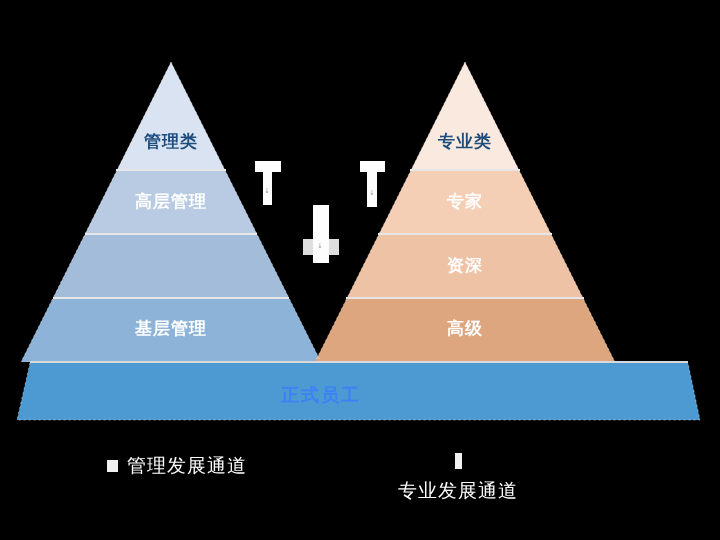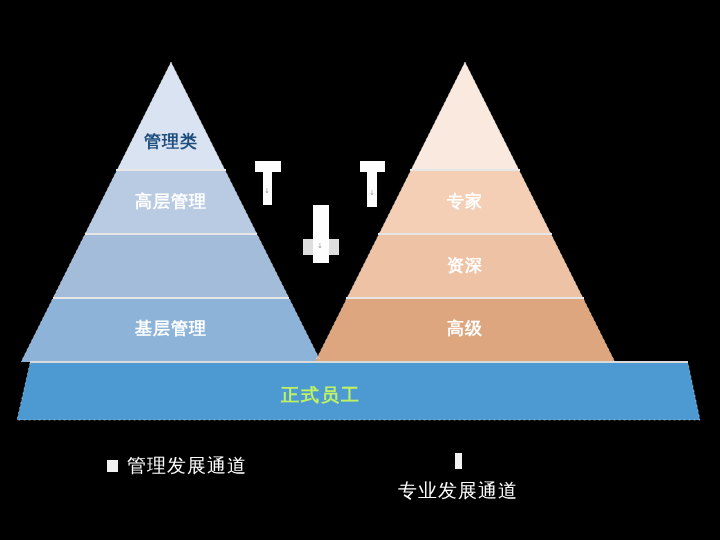--- a/index.html
+++ b/index.html
@@ -10,21 +10,21 @@
   }
   #shapes{position:absolute;left:0;top:0;width:720px;height:540px;}
   .band-label{
     position:absolute;width:150px;text-align:center;
     font-size:17px;font-weight:bold;color:#fff;letter-spacing:1px;
     line-height:18px;
   }
   .band-title{color:#1d4e7e;}
   .base-label{
     position:absolute;width:160px;text-align:center;
-    font-size:18px;font-weight:bold;color:#bef264;letter-spacing:2px;
+    font-size:18px;font-weight:bold;color:#3b82f6;letter-spacing:2px;
   }
   .connector{position:absolute;}
   .conn-bar{position:absolute;background:#fdfdfd;}
   .conn-stem{position:absolute;background:#fdfdfd;}
   .conn-glyph{
     position:absolute;font-size:7px;color:#9aa0a6;line-height:7px;
     font-weight:normal;
   }
   .legend{
     position:absolute;display:flex;align-items:center;gap:9px;
@@ -70,20 +70,21 @@
       <path d="M465,62 L315,362"></path>
       <path d="M465,62 L615,362"></path>
       <path d="M30,363 L17,420 L700,420 L688,363"></path>
     </g>
   </svg>
 
   <div class="band-label" style="left:96px;top:192px;">高层管理</div>
   <div class="band-label band-title" style="left:96px;top:132px;">管理类</div>
   <div class="band-label" style="left:96px;top:319px;">基层管理</div>
 
+  <div class="band-label band-title" style="left:390px;top:132px;">专业类</div>
   <div class="band-label" style="left:390px;top:256px;">资深</div>
   <div class="band-label" style="left:390px;top:192px;">专家</div>
   <div class="band-label" style="left:390px;top:319px;">高级</div>
 
   <div class="base-label" style="left:241px;top:383px;">正式员工</div>
 
   <div class="connector">
     <div class="conn-bar" style="left:255px;top:161px;width:26px;height:11px;"></div>
     <div class="conn-stem" style="left:263px;top:172px;width:9px;height:33px;"></div>
     <div class="conn-glyph" style="left:264px;top:188px;">↓</div>

